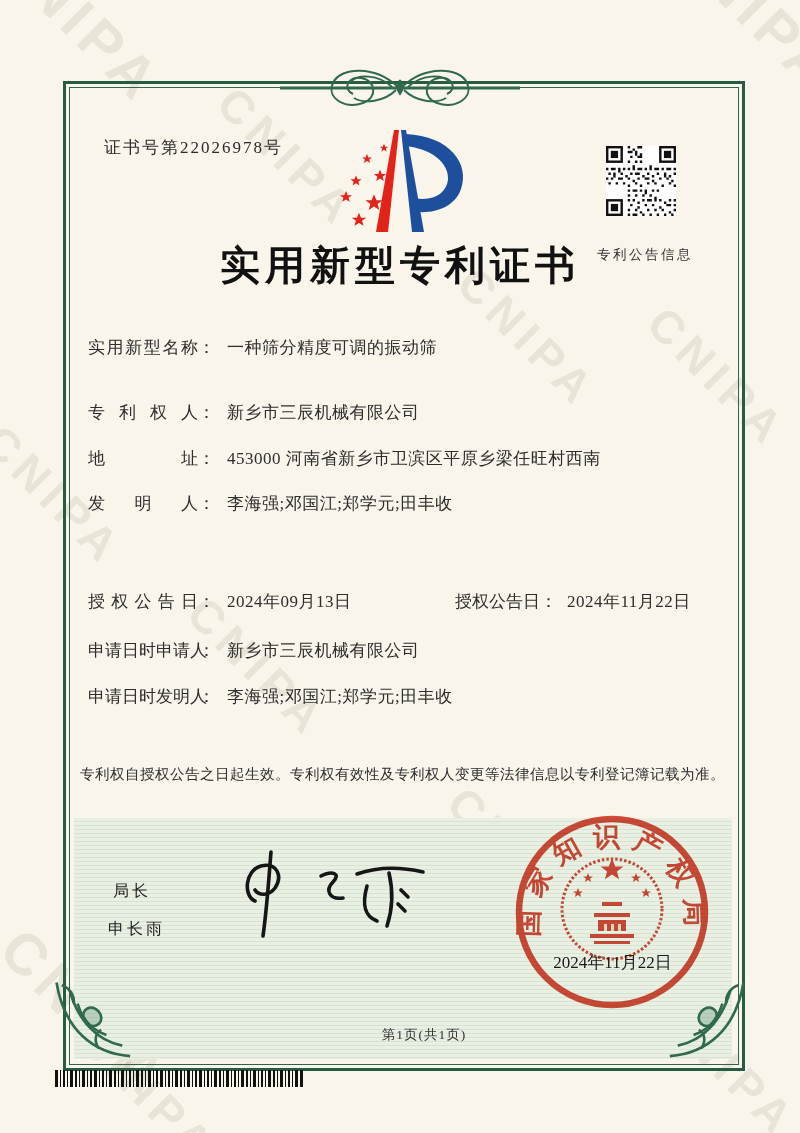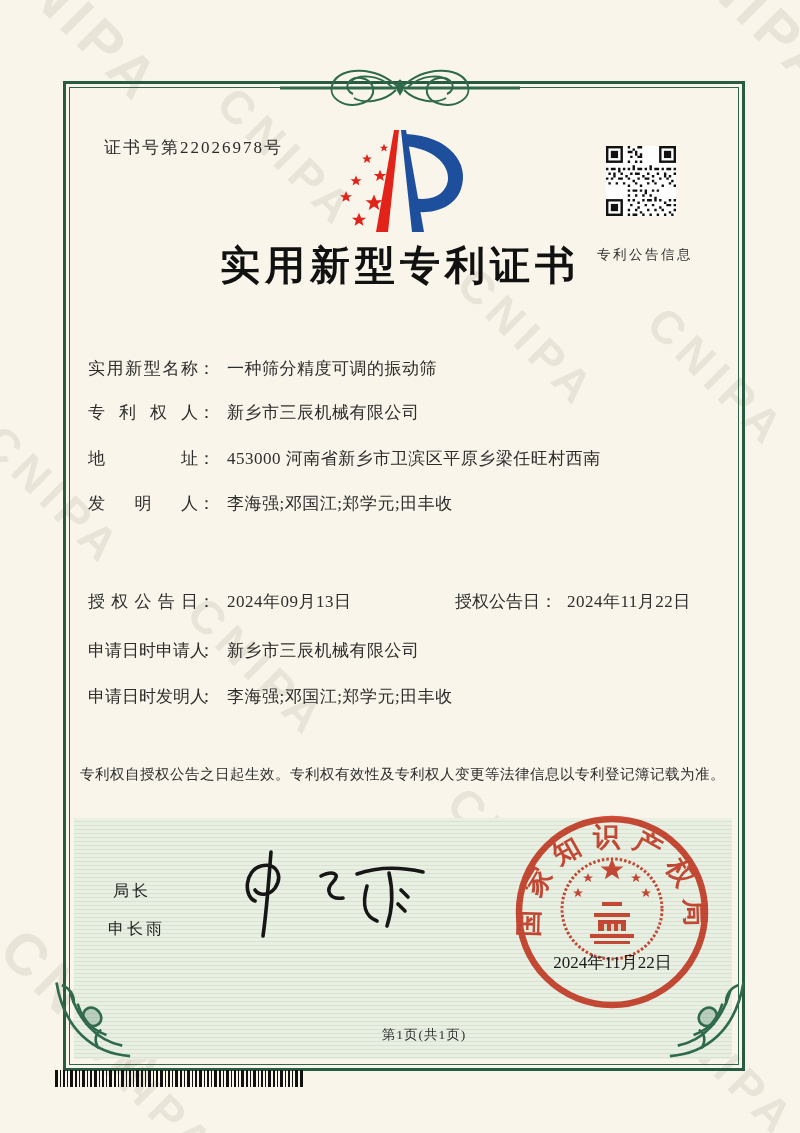--- a/index.html
+++ b/index.html
@@ -134,21 +134,21 @@
       <rect x="0" y="22" width="7" height="7"></rect>
         <rect x="1" y="23" width="5" height="5" fill="#fff"></rect>
         <rect x="2" y="24" width="3" height="3"></rect>
       <path d="M9 0h1v1h-1z M11 1h1v1h-1z M13 0h2v1h-2z M9 2h2v1h-2z M12 2h1v2h-1z M14 3h1v1h-1z M10 4h1v1h-1z M13 4h2v1h-2z M9 6h1v1h-1z M12 6h1v1h-1z M14 6h1v1h-1z M0 9h1v1h-1z M2 9h2v1h-2z M5 9h1v2h-1z M7 9h1v1h-1z M9 9h1v1h-1z M11 8h1v2h-1z M13 9h2v1h-2z M16 9h1v1h-1z M18 8h1v2h-1z M20 9h2v1h-2z M23 9h1v1h-1z M25 9h2v1h-2z M28 9h1v1h-1z M1 11h1v1h-1z M3 11h1v2h-1z M6 11h1v1h-1z M8 12h1v1h-1z M10 11h1v1h-1z M12 11h2v1h-2z M15 12h1v1h-1z M17 11h1v1h-1z M19 12h1v1h-1z M21 11h1v1h-1z M24 11h1v2h-1z M26 12h1v1h-1z M28 11h1v1h-1z M0 13h1v1h-1z M2 13h1v1h-1z M5 13h2v1h-2z M9 13h1v1h-1z M11 14h1v1h-1z M13 13h1v1h-1z M16 13h2v1h-2z M19 14h1v1h-1z M22 13h1v1h-1z M25 13h1v1h-1z M27 14h1v1h-1z M1 15h1v1h-1z M4 15h1v1h-1z M7 15h1v1h-1z M9 16h1v1h-1z M12 15h1v1h-1z M14 16h1v1h-1z M17 15h1v1h-1z M20 15h1v1h-1z M23 16h1v1h-1z M26 15h1v1h-1z M28 16h1v1h-1z M9 18h1v1h-1z M11 18h2v1h-2z M14 18h1v1h-1z M16 18h1v2h-1z M19 18h1v1h-1z M21 18h1v1h-1z M9 20h1v1h-1z M12 20h1v1h-1z M15 20h1v1h-1z M18 20h1v1h-1z M20 21h1v1h-1z M9 22h1v1h-1z M11 22h1v1h-1z M13 23h1v1h-1z M15 22h1v1h-1z M17 22h2v1h-2z M20 22h1v1h-1z M22 22h1v1h-1z M24 23h1v1h-1z M26 22h1v1h-1z M28 22h1v1h-1z M10 24h1v1h-1z M13 25h1v1h-1z M16 24h1v1h-1z M19 24h1v1h-1z M22 25h1v1h-1z M25 24h2v1h-2z M28 24h1v1h-1z M9 26h1v1h-1z M12 26h1v1h-1z M14 27h1v1h-1z M17 26h1v1h-1z M20 26h1v1h-1z M23 26h1v1h-1z M26 27h1v1h-1z M28 26h1v1h-1z M9 28h1v1h-1z M11 28h2v1h-2z M15 28h1v1h-1z M18 28h1v1h-1z M21 28h1v1h-1z M24 28h1v1h-1z M27 28h1v1h-1z"></path>
     </g>
   </svg>
   <div class="qr-caption">专利公告信息</div>
 
   <div class="title">实用新型专利证书</div>
 
-  <div class="row" style="top:336px;margin-top:21px;">
+  <div class="row" style="top:336px;">
     <span class="lbl">实用新型名称</span><span class="colon">：</span><span class="val">一种筛分精度可调的振动筛</span>
   </div>
   <div class="row" style="top:401px;">
     <span class="lbl">专利权人</span><span class="colon">：</span><span class="val">新乡市三辰机械有限公司</span>
   </div>
   <div class="row" style="top:447px;">
     <span class="lbl">地址</span><span class="colon">：</span><span class="val">453000 河南省新乡市卫滨区平原乡梁任旺村西南</span>
   </div>
   <div class="row" style="top:492px;">
     <span class="lbl">发明人</span><span class="colon">：</span><span class="val">李海强;邓国江;郑学元;田丰收</span>

